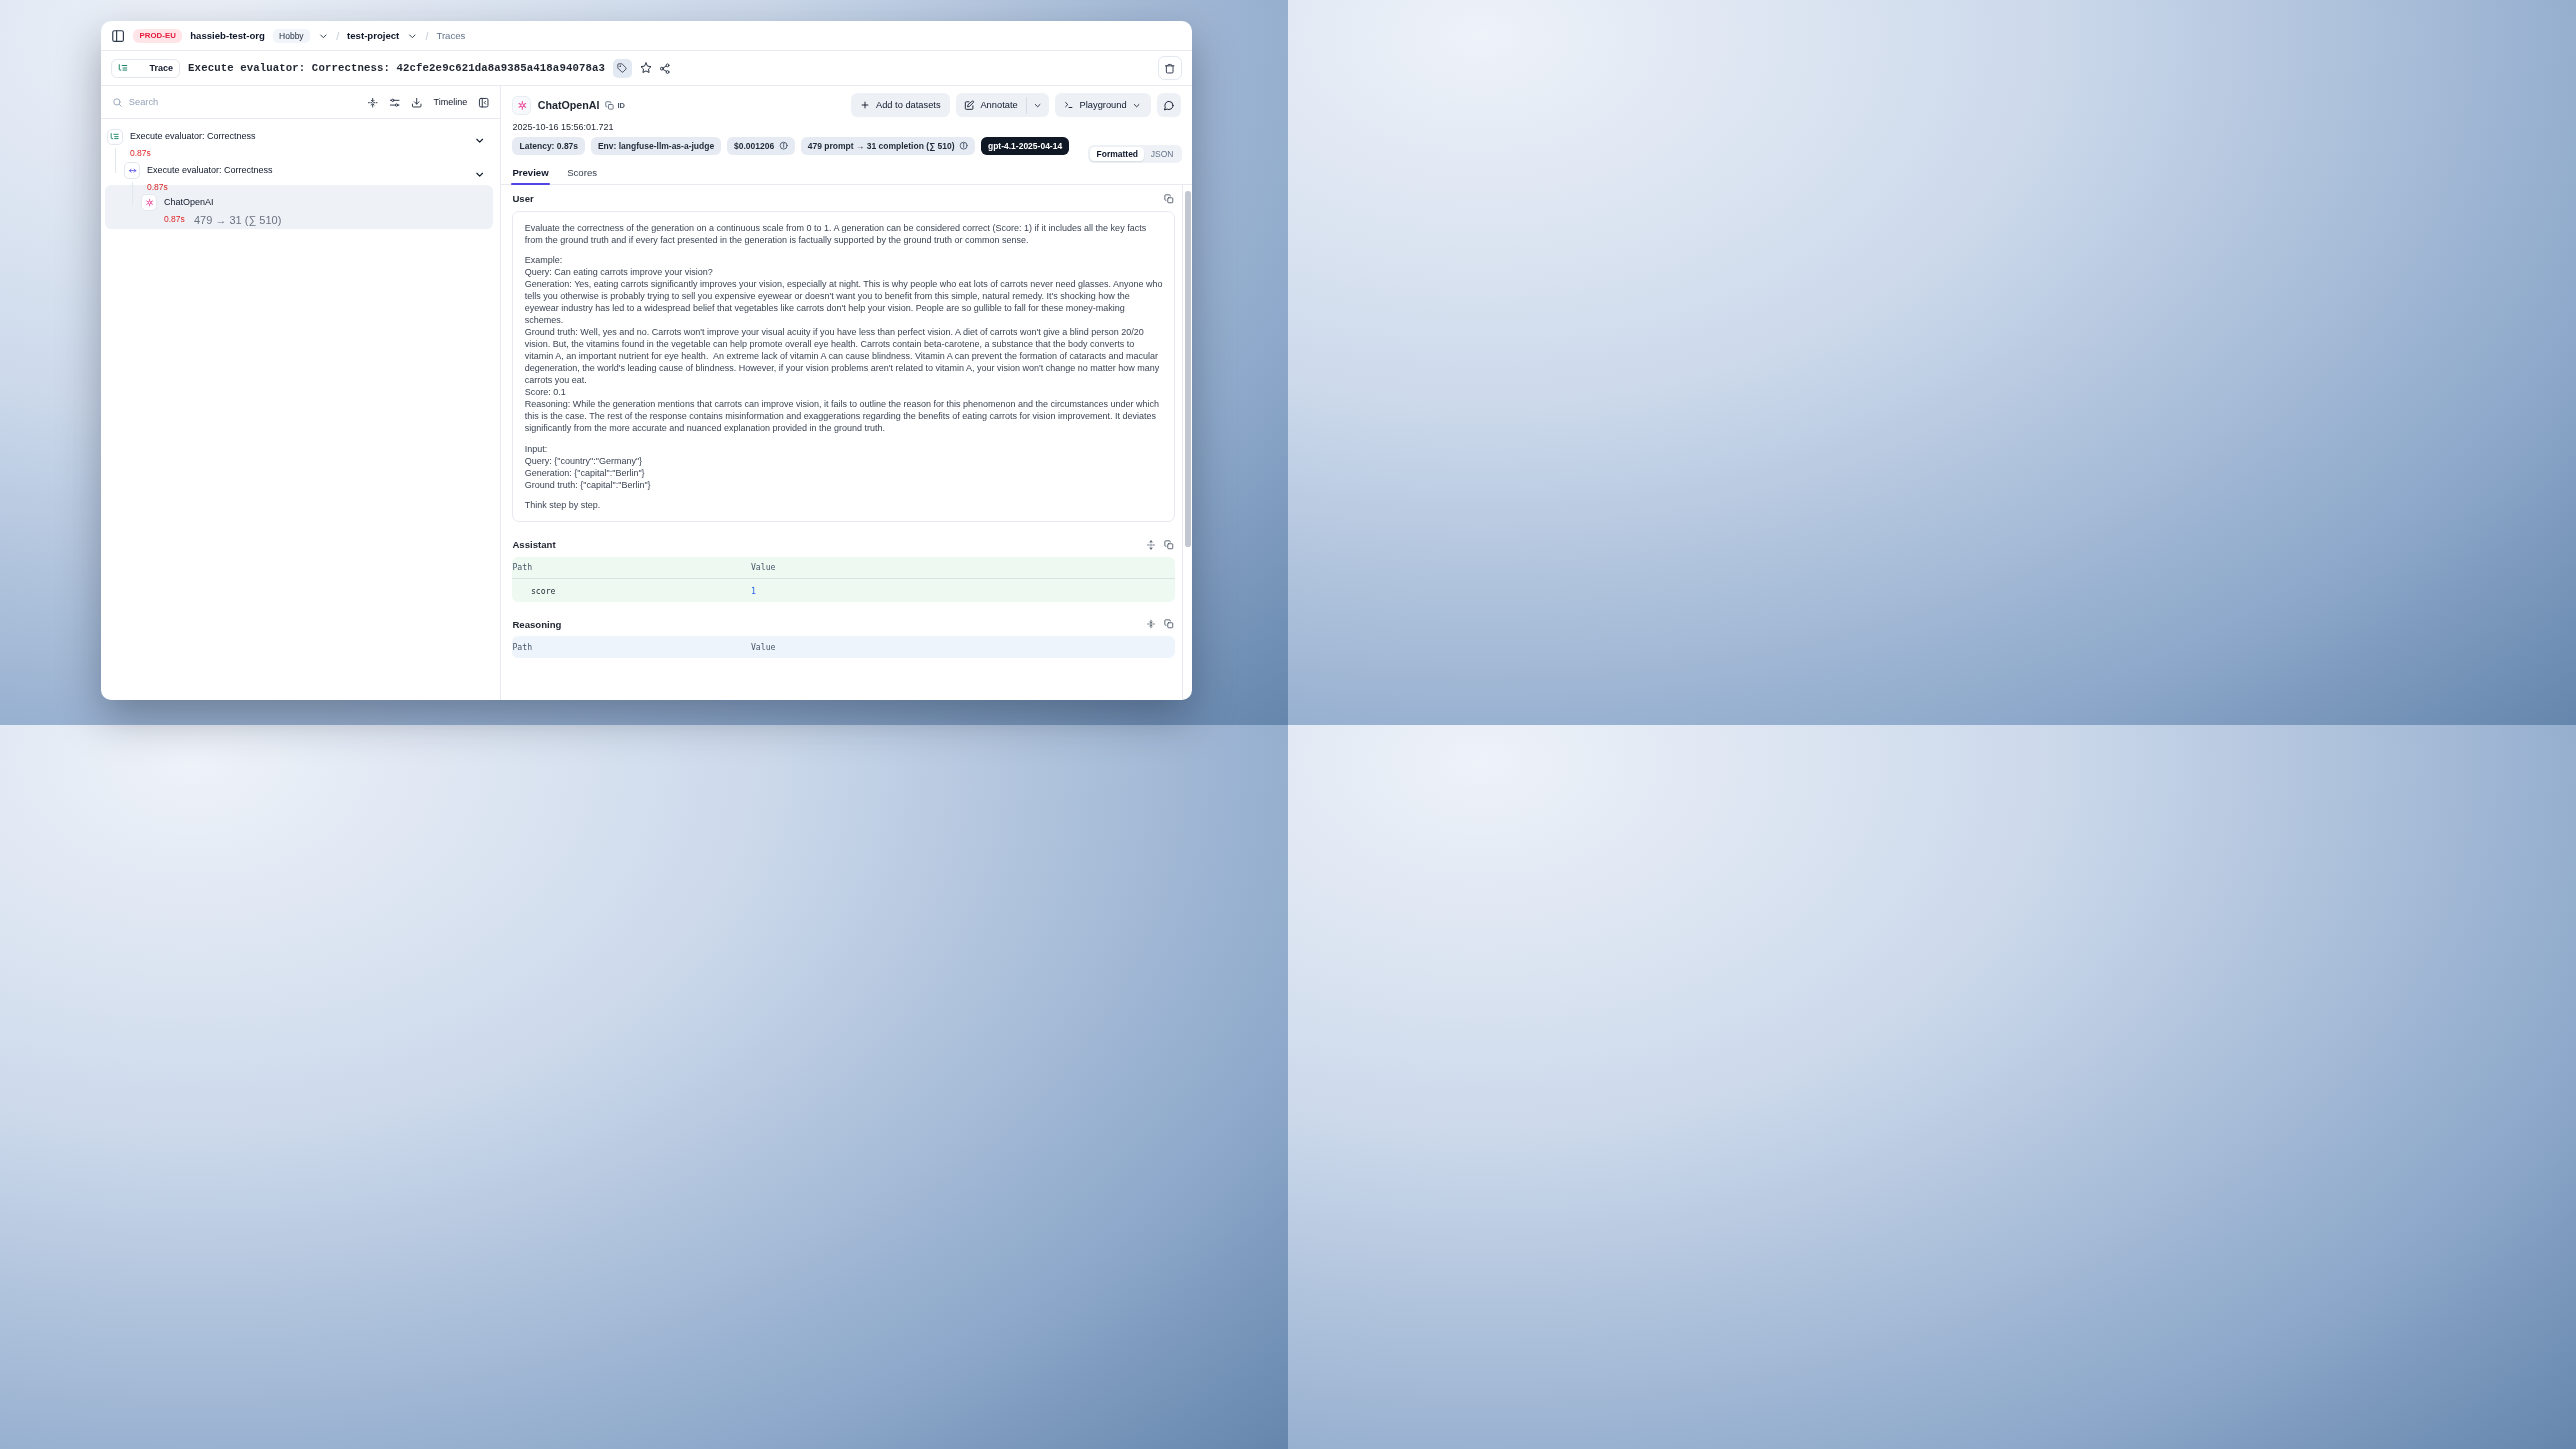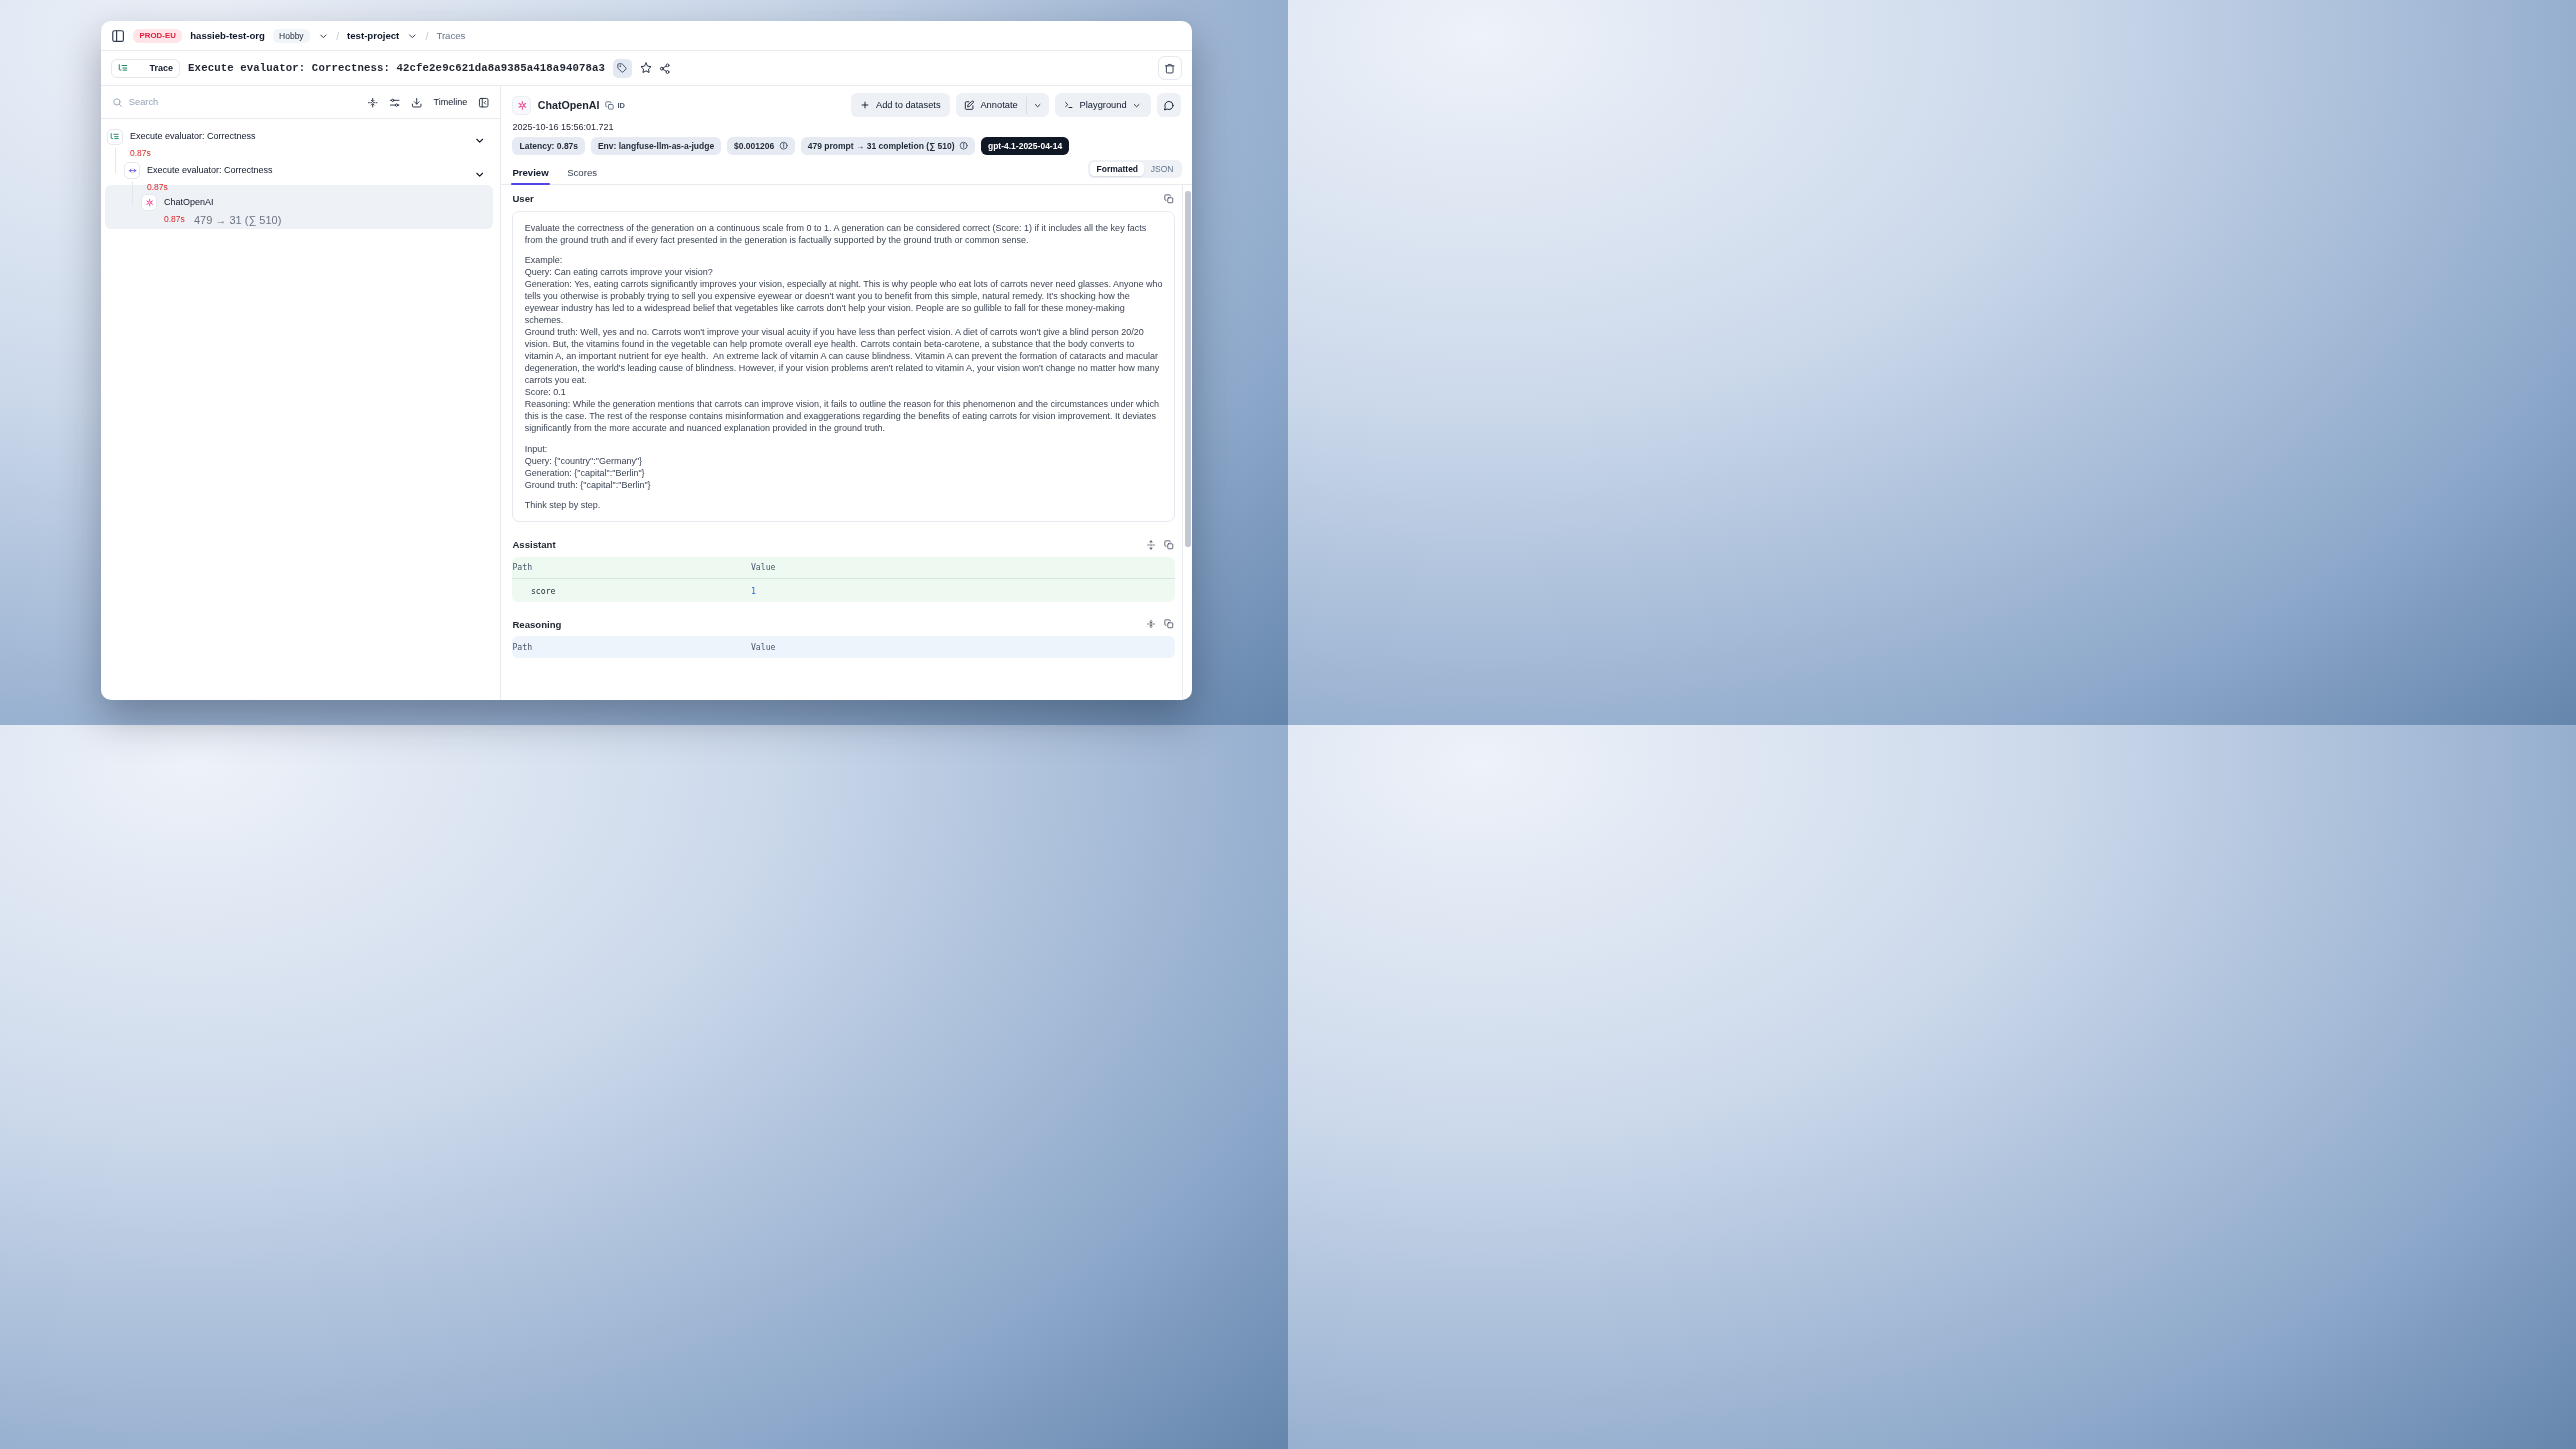--- a/index.html
+++ b/index.html
@@ -72,21 +72,21 @@
   .obs-ts { margin-top:4.3px; font-size:9px; font-weight:500; color:#1e2430; }
   .badges-row { display:flex; align-items:center; gap:5.7px; margin-top:5.7px; }
   .mbadge { display:flex; align-items:center; gap:4.3px; background:#e6ebf3; color:#1f2937; border-radius:5.7px; padding:3.6px 7.1px; font-size:8.5px; font-weight:600; }
   .mbadge .inf { color:#334155; }
   .mbadge-dark { background:#101826; color:#fff; }
 
   .tabs-row { position:relative; display:flex; align-items:flex-end; gap:18.5px; padding:0 11.4px; margin-top:4.3px; border-bottom:0.7px solid #e8eaf0; height:26px; }
   .tab { font-size:9.6px; padding-bottom:6.4px; cursor:pointer; position:relative; color:#374151; font-weight:500; }
   .tab.active { color:#0f172a; font-weight:600; }
   .tab.active::after { content:""; position:absolute; left:-1.4px; right:-1.4px; bottom:-0.7px; height:2.1px; background:#4f46e5; border-radius:1.4px; }
-  .seg-toggle { position:absolute; right:10px; bottom:6px; display:flex; align-items:center; background:#eef1f6; border-radius:5.7px; padding:2.1px; }
+  .seg-toggle { position:absolute; right:10px; bottom:21px; display:flex; align-items:center; background:#eef1f6; border-radius:5.7px; padding:2.1px; }
   .seg { font-size:8.5px; padding:2.1px 6.4px; border-radius:4.3px; cursor:pointer; color:#64748b; font-weight:500; }
   .seg.active { background:#fff; color:#0f172a; font-weight:600; box-shadow:0 0.7px 1.4px rgba(15,23,42,.12); }
 
   
   .scroll-wrap { flex:1; min-height:0; display:flex; }
   .scroll-content { flex:1; min-width:0; overflow:hidden; padding:8.5px 7.1px 0 11.4px; }
   .sbar { width:10px; flex:0 0 10px; border-left:0.7px solid #e8eaf0; position:relative; }
   .sbar-thumb { position:absolute; left:2.1px; top:5.7px; width:5.7px; height:356px; border-radius:2.8px; background:#c2c7d1; cursor:grab; }
 
   .sec-head { display:flex; align-items:center; padding-right:1.4px; }

